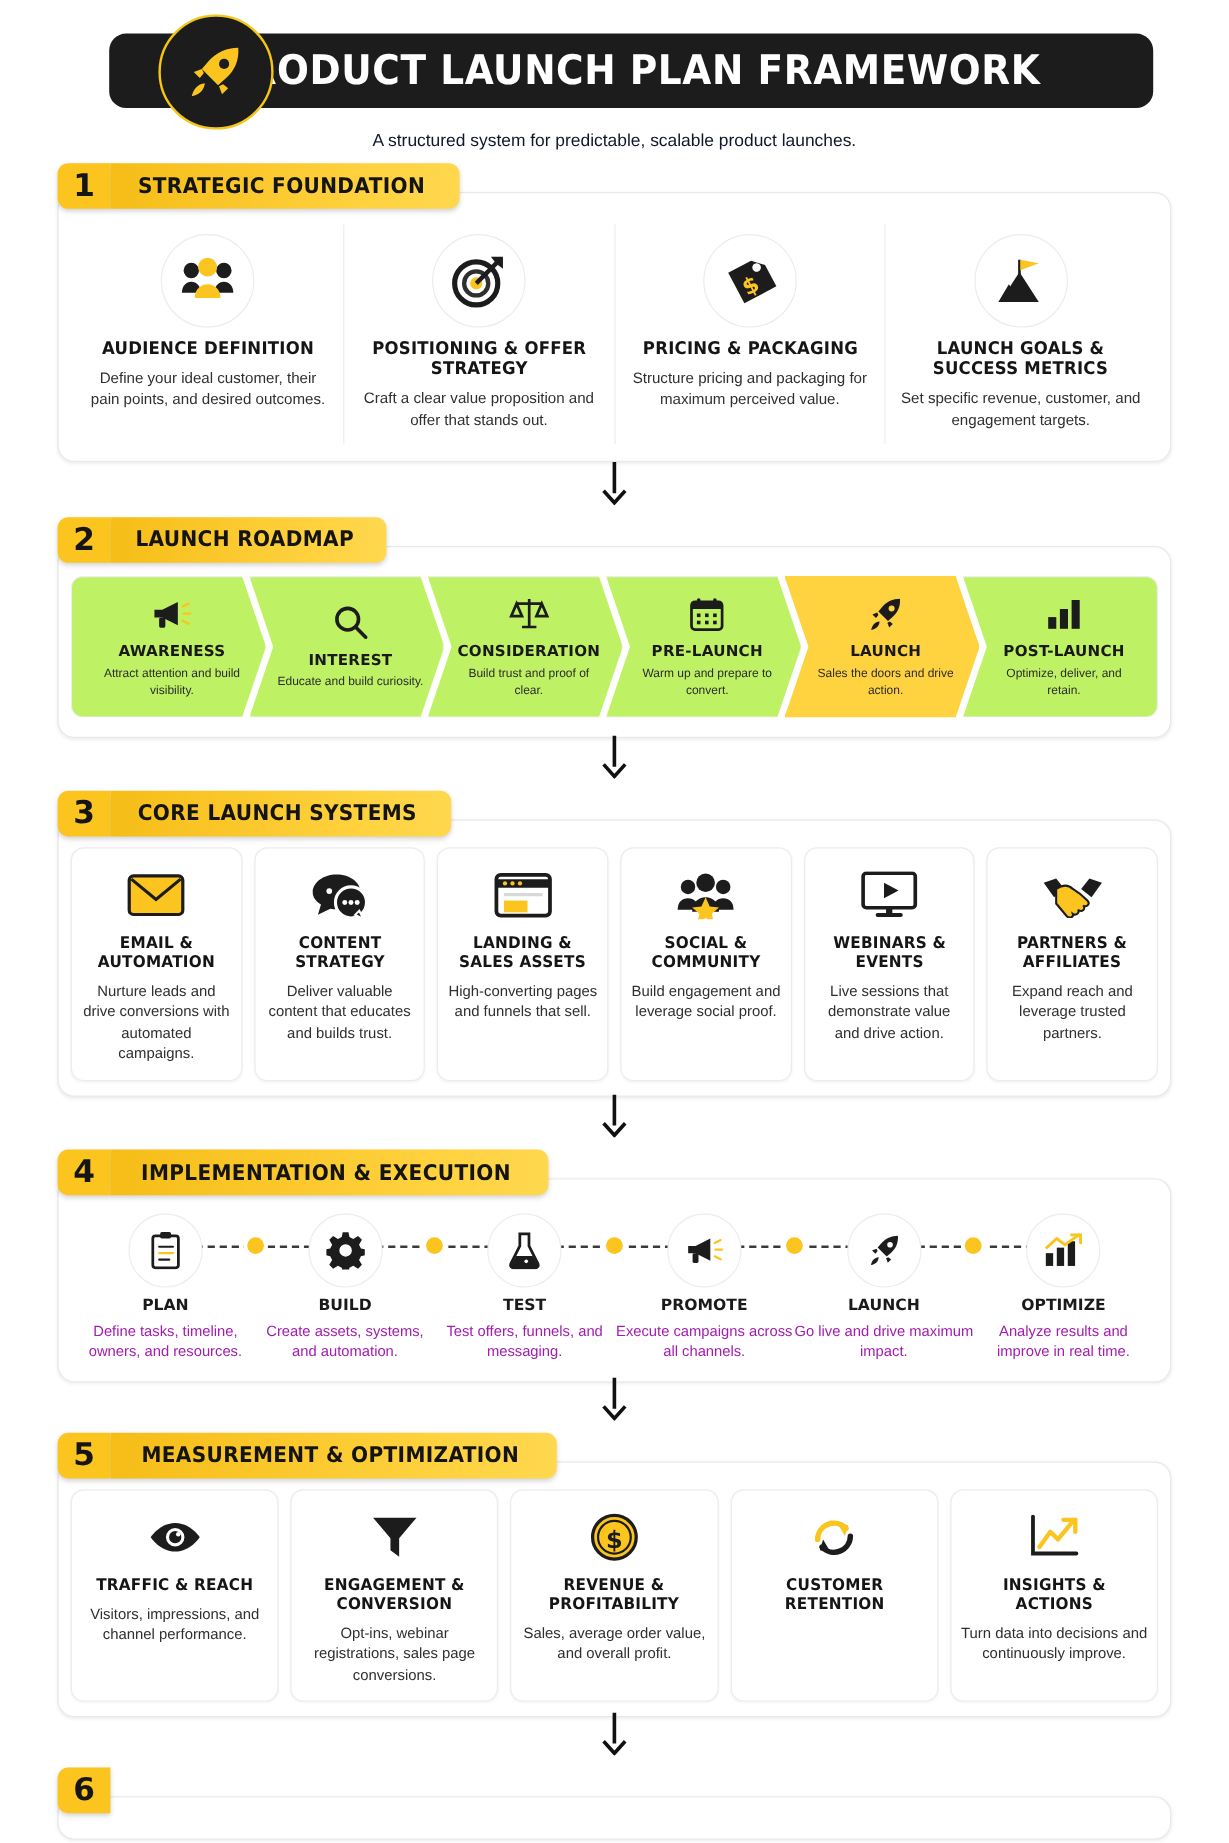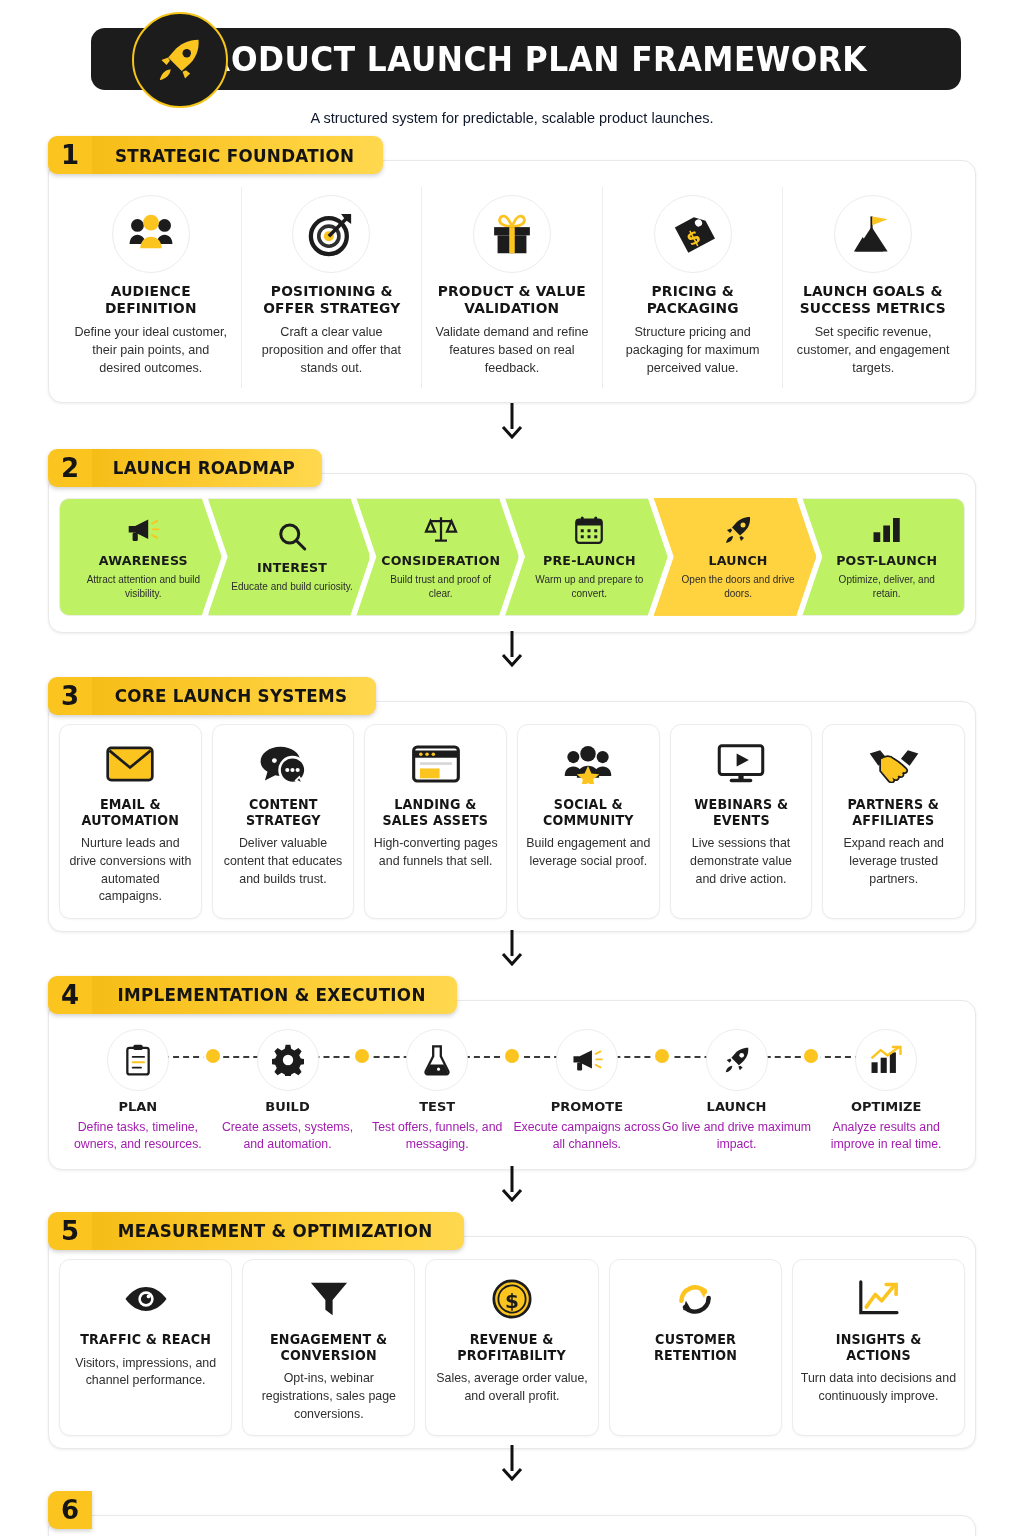--- a/index.html
+++ b/index.html
@@ -196,35 +196,20 @@
               <path d="M29 35 L58 6" stroke="#1c1c1c" stroke-width="5"></path>
               <path d="M46 4 L60 4 L60 18 L52 12 Z" fill="#1c1c1c"></path>
             </svg>
           </div>
           <div class="card-title">
               <span>POSITIONING &amp; OFFER STRATEGY</span>
             </div>
           <div class="card-desc">Craft a clear value proposition and offer that stands out.</div>
         </div>
 
-        <div class="card">
-          <div class="icon-circle">
-            <svg width="44" height="44" viewBox="0 0 64 64">
-              <path d="M20 6c-6 0-9 8-2 12 3 2 9 3 14 3-3-7-7-15-12-15z" fill="none" stroke="#FBC41F" stroke-width="4"></path>
-              <path d="M44 6c6 0 9 8 2 12-3 2-9 3-14 3 3-7 7-15 12-15z" fill="none" stroke="#FBC41F" stroke-width="4"></path>
-              <rect x="6" y="22" width="52" height="12" fill="#1c1c1c"></rect>
-              <rect x="11" y="34" width="42" height="26" fill="#1c1c1c"></rect>
-              <rect x="28" y="22" width="8" height="38" fill="#FBC41F"></rect>
-            </svg>
-          </div>
-          <div class="card-title">
-              <span>PRODUCT &amp; VALUE VALIDATION</span>
-            </div>
-          <div class="card-desc">Validate demand and refine features based on real feedback.</div>
-        </div>
 
         <div class="card">
           <div class="icon-circle">
             <svg width="46" height="46" viewBox="0 0 64 64">
               <g transform="rotate(-28 32 32)">
                 <path d="M14 12 H44 L56 24 V52 H14 Z" fill="#1c1c1c"></path>
                 <circle cx="46" cy="22" r="5" fill="#fff"></circle>
                 <text x="30" y="46" font-family="DejaVu Sans" font-size="26" font-weight="700" fill="#FBC41F" text-anchor="middle">$</text>
               </g>
             </svg>
@@ -329,21 +314,21 @@
           <div class="cico">
             <svg width="32" height="32" viewBox="0 0 64 64">
               <path d="M56 6c-12 0-22 5-29 13l-7 8 16 16 8-7c8-7 13-17 12-30z" fill="#1c1c1c"></path>
               <circle cx="42" cy="22" r="5" fill="#FFD23F"></circle>
               <path d="M18 29l-8 3 6 6 4-5z" fill="#1c1c1c"></path>
               <path d="M35 46l3 8 6-6-5-4z" fill="#1c1c1c"></path>
               <path d="M8 58c2-9 6-13 14-14-1 8-5 12-14 14z" fill="#1c1c1c"></path>
             </svg>
           </div>
           <div class="ctitle">LAUNCH</div>
-          <div class="cdesc">Open the doors and drive doors.</div>
+          <div class="cdesc">Sales the doors and drive action.</div>
         </div>
 
         <div class="chev">
           <div class="cico">
             <svg width="30" height="28" viewBox="0 0 40 34">
               <rect x="2" y="20" width="9" height="13" fill="#1c1c1c"></rect>
               <rect x="15" y="11" width="9" height="22" fill="#1c1c1c"></rect>
               <rect x="28" y="1" width="9" height="32" fill="#1c1c1c"></rect>
             </svg>
           </div>

